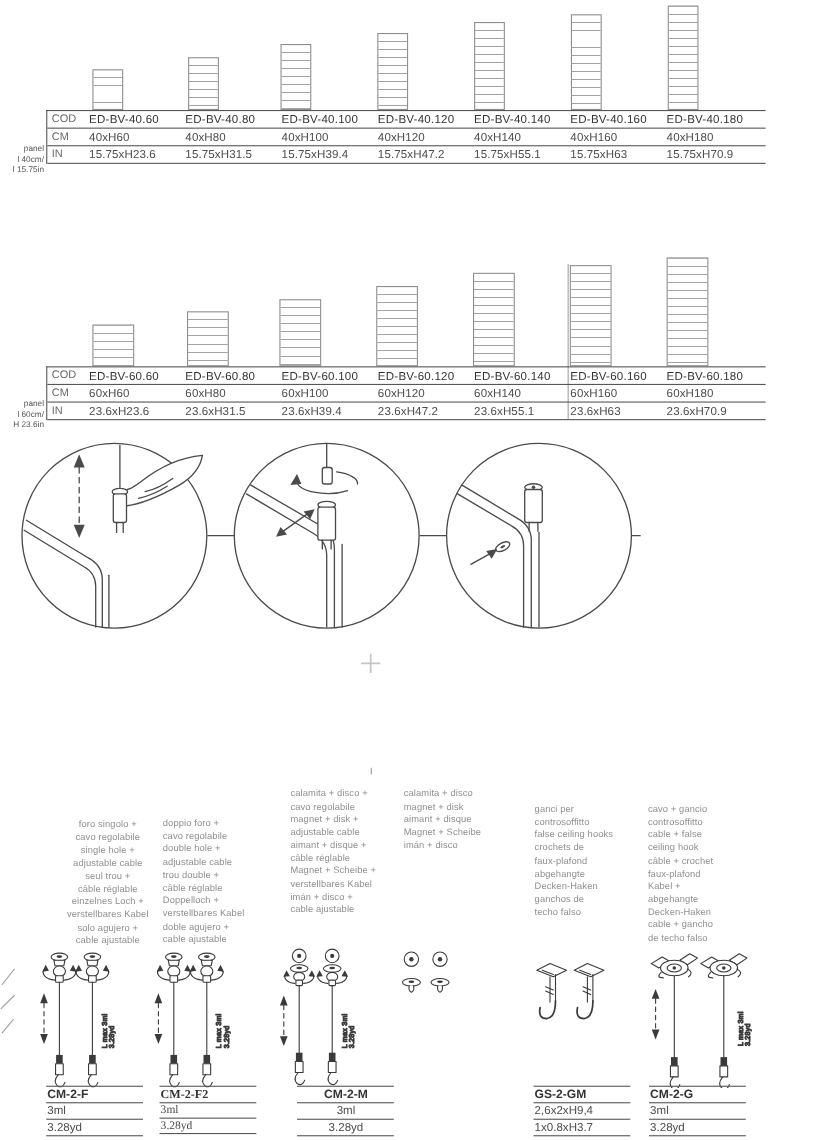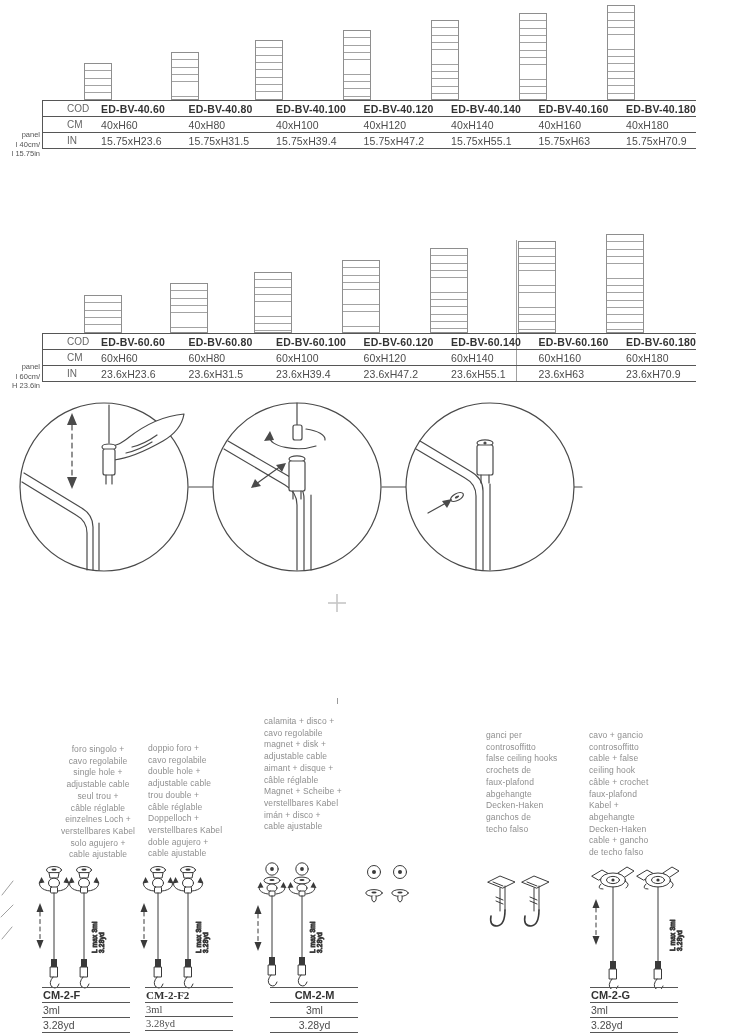--- a/index.html
+++ b/index.html
@@ -8,23 +8,23 @@
 
   
   .panel{position:absolute;width:28px;box-sizing:border-box;border:1px solid #8e8e8e;
          background:repeating-linear-gradient(to bottom,#fff 0 6.4px,#a3a3a3 6.4px 7.3px);}
   .panel.wide{width:38px;}
 
   
   .spec-table{position:absolute;left:42px;width:654px;box-sizing:border-box;
               border-top:1px solid #565656;border-left:1px solid #565656;}
   .t-row{display:flex;align-items:center;height:15px;border-bottom:1px solid #565656;}
-  .t-head{width:34px;padding-left:4px;flex:none;font-size:10px;color:#666;margin-left:20px;}
+  .t-head{width:34px;padding-left:4px;flex:none;font-size:10px;color:#666;}
   .t-cell{width:87.5px;flex:none;font-size:10.5px;color:#4c4c4c;letter-spacing:.1px;white-space:nowrap;}
-  .t-row.cod .t-cell{font-weight:bold;color:#333;letter-spacing:.2px;}
+  .t-row.cod .t-cell{font-weight:normal;color:#333;letter-spacing:.2px;}
 
   .side-label{position:absolute;left:0;width:40px;text-align:right;font-size:7.5px;
               line-height:9.6px;color:#555;white-space:pre-line;}
   .fold-line{position:absolute;left:516px;top:240px;width:1px;height:141px;background:#8a8a8a;opacity:.8;}
 
   .circles{position:absolute;left:0;top:385px;width:741px;height:210px;}
   .plus{position:absolute;left:328px;top:594px;width:18px;height:18px;}
   .tickmark{position:absolute;left:337px;top:698px;width:1px;height:6px;background:#9a9a9a;}
 
   
@@ -222,20 +222,25 @@
   <div class="desc" style="left:264px;top:716px;">calamita + disco +
 cavo regolabile
 magnet + disk +
 adjustable cable
 aimant + disque +
 câble réglable
 Magnet + Scheibe +
 verstellbares Kabel
 imán + disco +
 cable ajustable</div>
+  <div class="desc" style="left:367px;top:716px;">calamita + disco
+magnet + disk
+aimant + disque
+Magnet + Scheibe
+imán + disco</div>
   <div class="desc" style="left:486px;top:730px;">ganci per
 controsoffitto
 false ceiling hooks
 crochets de
 faux-plafond
 abgehangte
 Decken-Haken
 ganchos de
 techo falso</div>
   <div class="desc" style="left:589px;top:730px;">cavo + gancio
@@ -371,19 +376,24 @@
   <div class="acc-table" style="left:145px;font-family:Liberation Serif, serif;">
     <div class="acc-code">CM-2-F2</div>
     <div class="acc-spec">3ml</div>
     <div class="acc-spec">3.28yd</div>
   </div>
   <div class="acc-table" style="left:270px;text-align:center;">
     <div class="acc-code">CM-2-M</div>
     <div class="acc-spec">3ml</div>
     <div class="acc-spec">3.28yd</div>
   </div>
+  <div class="acc-table" style="left:485px;">
+    <div class="acc-code">GS-2-GM</div>
+    <div class="acc-spec">2,6x2xH9,4</div>
+    <div class="acc-spec">1x0.8xH3.7</div>
+  </div>
   <div class="acc-table" style="left:590px;">
     <div class="acc-code">CM-2-G</div>
     <div class="acc-spec">3ml</div>
     <div class="acc-spec">3.28yd</div>
   </div>
 
 </div>
 
 </body></html>

